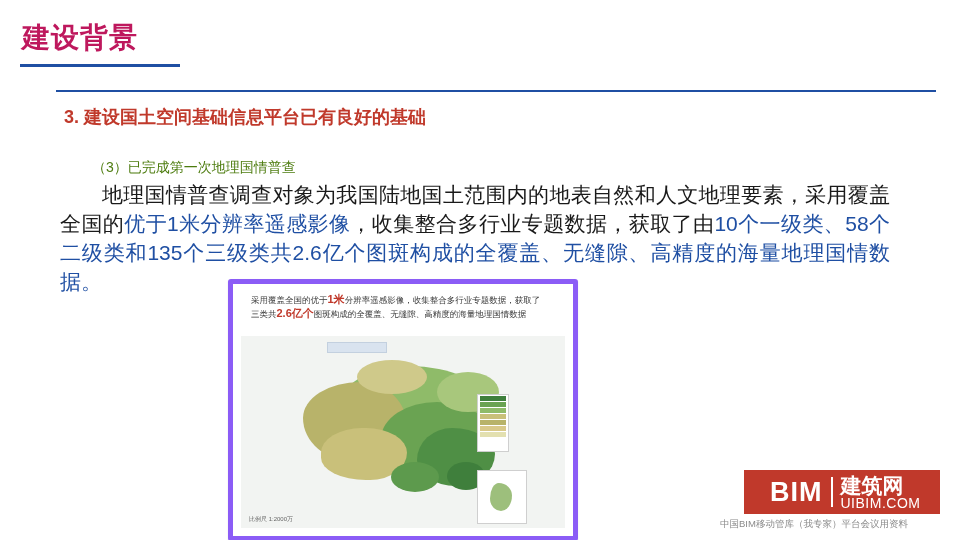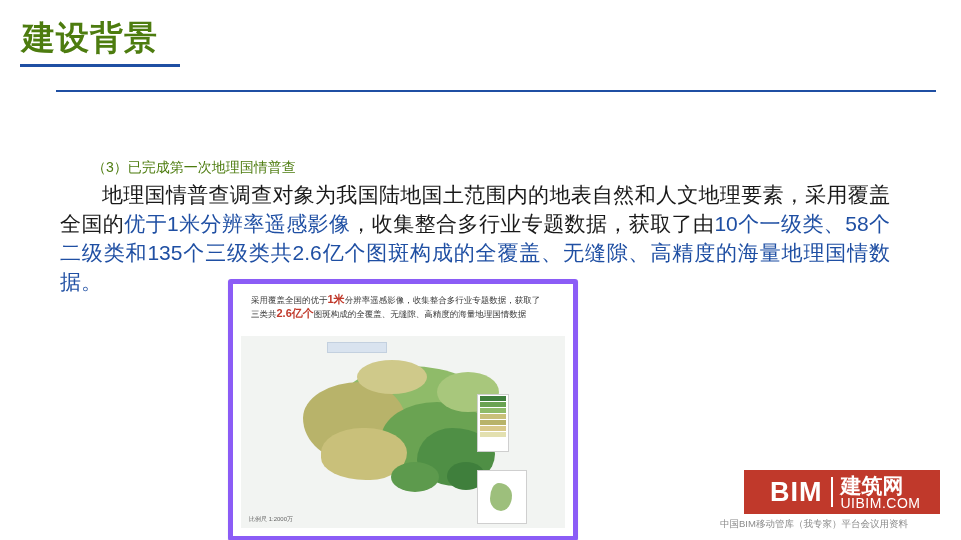--- a/index.html
+++ b/index.html
@@ -18,23 +18,23 @@
     position: relative;
     width: 961px;
     height: 540px;
     background: #ffffff;
   }
   
   .slide-title {
     position: absolute;
     left: 22px;
     top: 18px;
-    font-size: 33px;
-    font-weight: bold;
-    color: #4d7c0f;
+    font-size: 28px;
+    font-weight: bold;
+    color: #be185d;
     letter-spacing: 1px;
     line-height: 40px;
     text-align: right;
   }
   .title-rule {
     position: absolute;
     left: 20px;
     top: 64px;
     width: 160px;
     height: 3px;
@@ -230,20 +230,21 @@
 </style>
 </head>
 <body>
 
 <div class="slide">
 
   <div class="slide-title">建设背景</div>
   <div class="title-rule"></div>
   <div class="header-rule"></div>
 
+  <div class="section-heading">3. 建设国土空间基础信息平台已有良好的基础</div>
 
   <div class="sub-heading">（3）已完成第一次地理国情普查</div>
 
   <div class="para">
     <span>地理国情普查调查对象为我国陆地国土范围内的地表自然和人文地理要素，采用覆盖全国的</span><span class="hl">优于1米分辨率遥感影像</span><span>，收集整合多行业专题数据，获取了由</span><span class="hl">10个一级类、58个二级类和135个三级类共2.6亿个图斑构成的全覆盖、无缝隙、高精度的海量地理国情数据。</span>
   </div>
 
   <div class="figure">
     <div class="fig-caption">
       <span>采用覆盖全国的优于</span><span class="red">1米</span><span>分辨率遥感影像，收集整合多行业专题数据，获取了三类共</span><span class="red">2.6亿个</span><span>图斑构成的全覆盖、无缝隙、高精度的海量地理国情数据</span>

